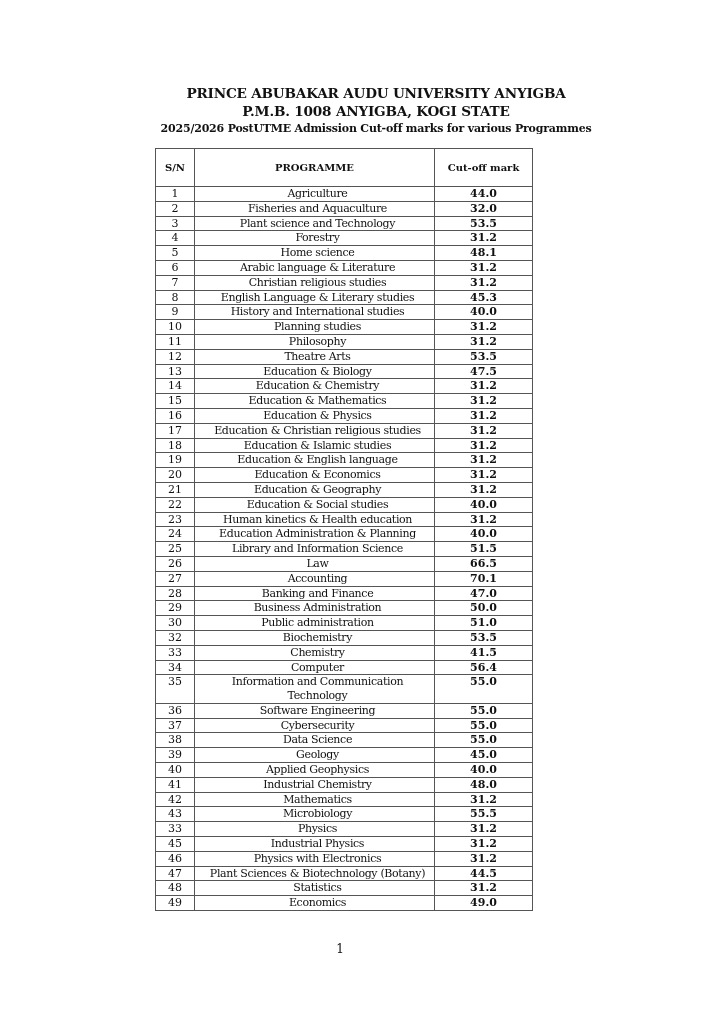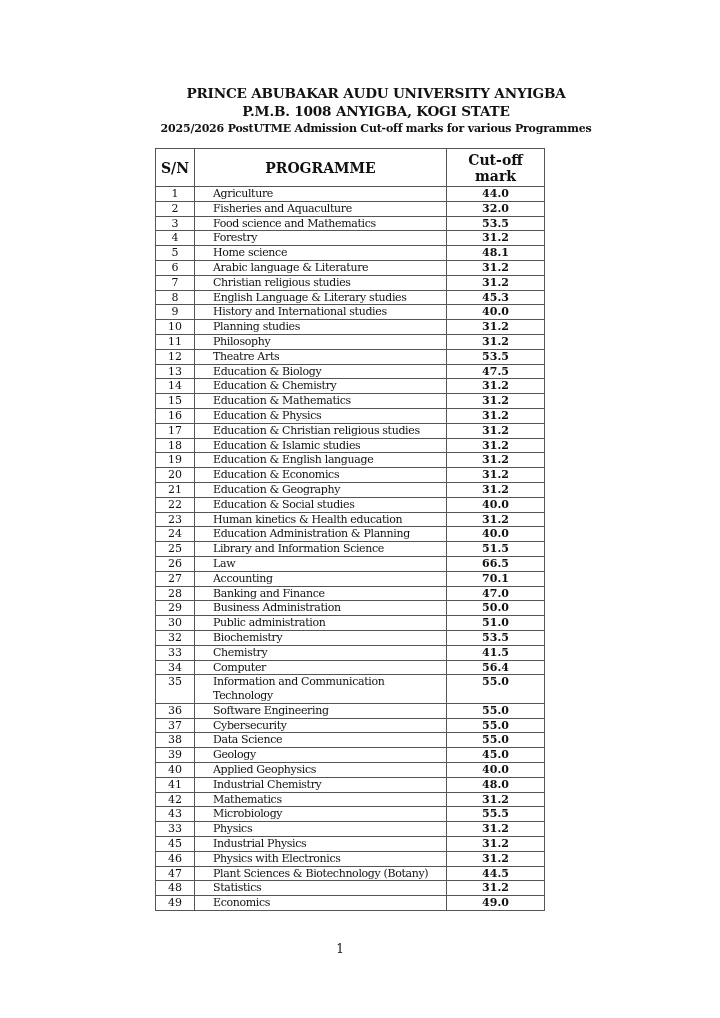--- a/index.html
+++ b/index.html
@@ -4,24 +4,24 @@
 <style>
   html, body { margin: 0; padding: 0; background: #ffffff; }
   body { width: 720px; height: 1018px; position: relative; overflow: hidden;
          font-family: "DejaVu Serif", "Liberation Serif", serif; color: #111; }
   .titles { position: absolute; top: 84px; left: 16px; width: 720px; text-align: center; }
   .titles div { font-weight: bold; font-size: 13.6px; line-height: 18px; letter-spacing: -0.2px; }
   .titles .t3 { font-size: 11px; }
   table { position: absolute; left: 155px; top: 148px; border-collapse: collapse;
           font-size: 11px; }
   td, th { border: 1px solid #555; padding: 0; }
-  th { height: 37px; font-weight: bold; font-size: 14px; }
+  th { height: 37px; font-weight: bold; font-size: 10px; }
   td { height: 13.8px; line-height: 13.8px; vertical-align: top; }
   .c-sn { width: 38px; text-align: center; }
-  .c-prog { width: 233px; padding-left: 18px; text-align: left; }
+  .c-prog { width: 233px; padding-left: 6px; text-align: center; }
   th.c-prog { text-align: center; padding-left: 0; }
   .c-mark { width: 97px; text-align: center; font-weight: bold; }
   th.c-mark { font-weight: bold; text-align: center; }
   td.c-prog { letter-spacing: -0.35px; }
   .page-num { position: absolute; top: 942px; left: 0; width: 680px; text-align: center; font-size: 12px; }
 </style>
 </head>
 <body>
 
 <div class="titles">
@@ -44,21 +44,21 @@
         <td class="c-prog">Agriculture</td>
         <td class="c-mark">44.0</td>
       </tr>
       <tr>
         <td class="c-sn">2</td>
         <td class="c-prog">Fisheries and Aquaculture</td>
         <td class="c-mark">32.0</td>
       </tr>
       <tr>
         <td class="c-sn">3</td>
-        <td class="c-prog">Food science and Mathematics</td>
+        <td class="c-prog">Plant science and Technology</td>
         <td class="c-mark">53.5</td>
       </tr>
       <tr>
         <td class="c-sn">4</td>
         <td class="c-prog">Forestry</td>
         <td class="c-mark">31.2</td>
       </tr>
       <tr>
         <td class="c-sn">5</td>
         <td class="c-prog">Home science</td>

